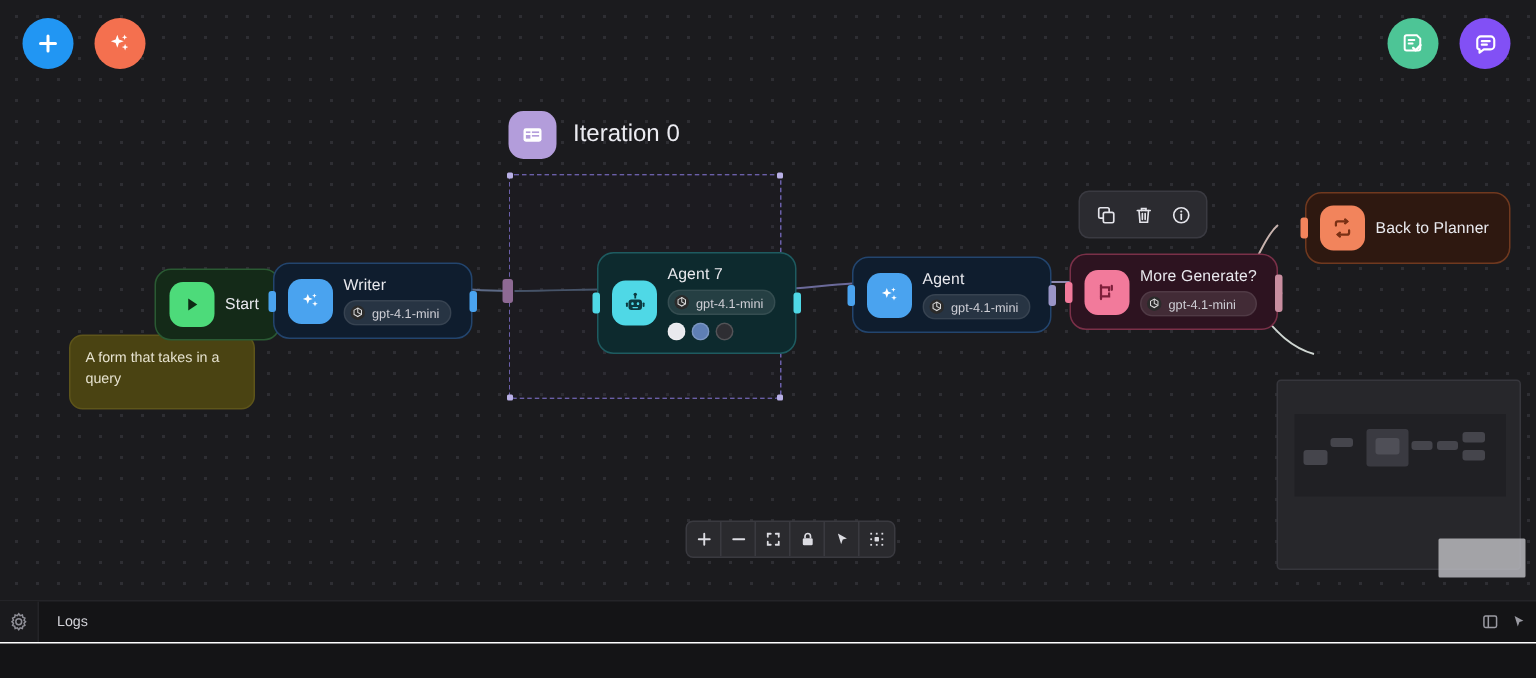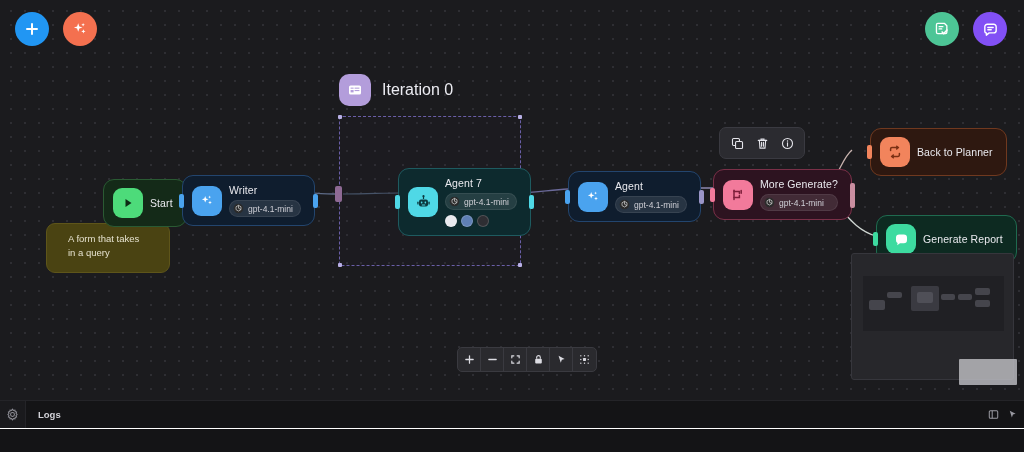--- a/index.html
+++ b/index.html
@@ -68,21 +68,21 @@
   #node-subag   .ic { background: #f27a9b; }
   #node-back    { left: 870px; top: 128px; background: #2e1810; border-color: #70391f; }
   #node-back    .ic { background: #f2845c; }
   #node-report  { left: 876px; top: 215px; background: #0d2a21; border-color: #1f6a4f; }
   #node-report  .ic { background: #3ddba0; }
 
   
   #note {
     position: absolute; left: 46px; top: 223px; width: 124px; height: 50px;
     background: #4a4312; border: 1px solid #5e551a; border-radius: 9px;
-    padding: 8px 21px; color: #e6e2cf; font-size: 9.5px; line-height: 1.45;
+    padding: 8px 10px; color: #e6e2cf; font-size: 9.5px; line-height: 1.45;
   }
 
   
   #group-box {
     position: absolute; left: 339px; top: 116px; width: 182px; height: 150px;
     background: rgba(40,30,60,.10);
     border: 1px dashed #6a5fa8;
     border-radius: 4px;
   }
   .ghandle { position: absolute; width: 4px; height: 4px; background: #b9b0e6; border-radius: 1px; }
@@ -133,21 +133,21 @@
   
   #statusbar {
     position: absolute; left: 0; top: 400px; width: 1024px; height: 52px;
     background: #141416; border-top: 1px solid #242428;
   }
   #status-gear {
     position: absolute; left: 0; top: 0; width: 26px; height: 27px;
     display: flex; align-items: center; justify-content: center;
     border-right: 1px solid #242428; background: #1a1a1d;
   }
-  #logs-label { position: absolute; left: 38px; top: 8px; font-size: 9.5px; color: #d2d2d8; font-weight: bold; text-align: right; }
+  #logs-label { position: absolute; left: 38px; top: 8px; font-size: 9.5px; color: #d2d2d8; font-weight: normal; text-align: right; }
   .sb-right { position: absolute; top: 7px; width: 13px; height: 13px; display: flex; align-items: center; justify-content: center; }
   #sb-icon-1 { left: 987px; }
   #sb-icon-2 { left: 1006px; }
   #statusbar .sb-divider { position: absolute; left: 0; top: 27px; width: 1024px; height: 1px; background: #ffffff; }
 </style>
 </head>
 <body>
 
 <div id="app">
 
@@ -317,31 +317,20 @@
           <path d="M9.7 2.3 L11.2 3.6 L9.7 4.9"></path>
           <path d="M12.4 9.6 L12.4 11.1 A1.3 1.3 0 0 1 11.1 12.4 L5 12.4"></path>
           <path d="M6.3 13.7 L4.8 12.4 L6.3 11.1"></path>
         </svg>
       </span>
       <span class="body">
         <span class="ttl">Back to Planner</span>
       </span>
     </div>
 
-    <div class="node" id="node-report">
-      <span class="h l" style="background:#3ddba0"></span>
-      <span class="ic">
-        <svg width="17" height="17" viewBox="0 0 17 17">
-          <path d="M3 6.6 A3.2 3.2 0 0 1 6.2 3.4 L10.8 3.4 A3.2 3.2 0 0 1 14 6.6 L14 9 A3.2 3.2 0 0 1 10.8 12.2 L7 12.2 L4.2 14.2 L4.6 12.1 A3.2 3.2 0 0 1 3 9.2 Z" fill="#ffffff"></path>
-        </svg>
-      </span>
-      <span class="body">
-        <span class="ttl">Generate Report</span>
-      </span>
-    </div>
 
     <div id="ctx-toolbar">
       <span class="cbtn">
         <svg width="13" height="13" viewBox="0 0 14 14" fill="none" stroke="#e4e4ea" stroke-width="1.2">
           <rect x="1.6" y="1.6" width="7.5" height="7.5" rx="1.2"></rect>
           <rect x="4.9" y="4.9" width="7.5" height="7.5" rx="1.2" fill="#2b2b30"></rect>
         </svg>
       </span>
       <span class="cbtn">
         <svg width="13" height="13" viewBox="0 0 14 14" fill="none" stroke="#e4e4ea" stroke-width="1.2" stroke-linecap="round">

